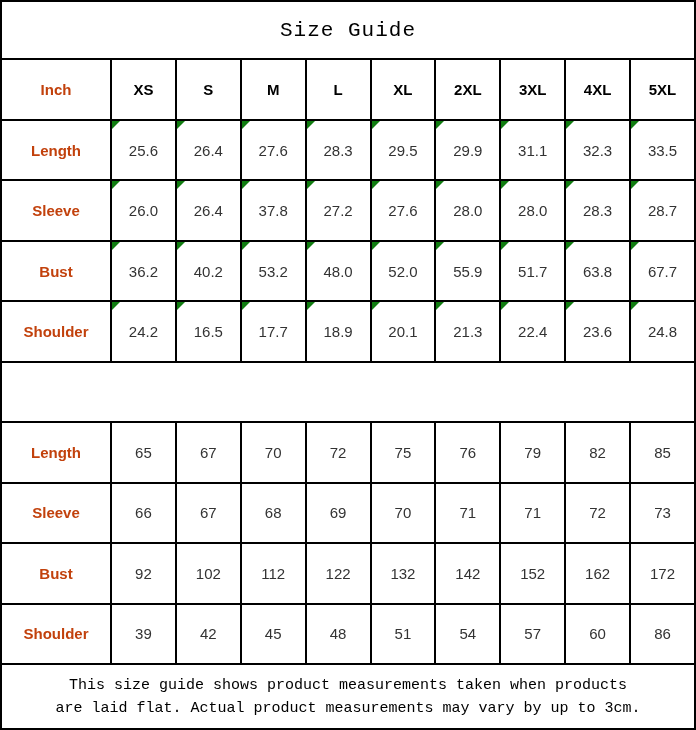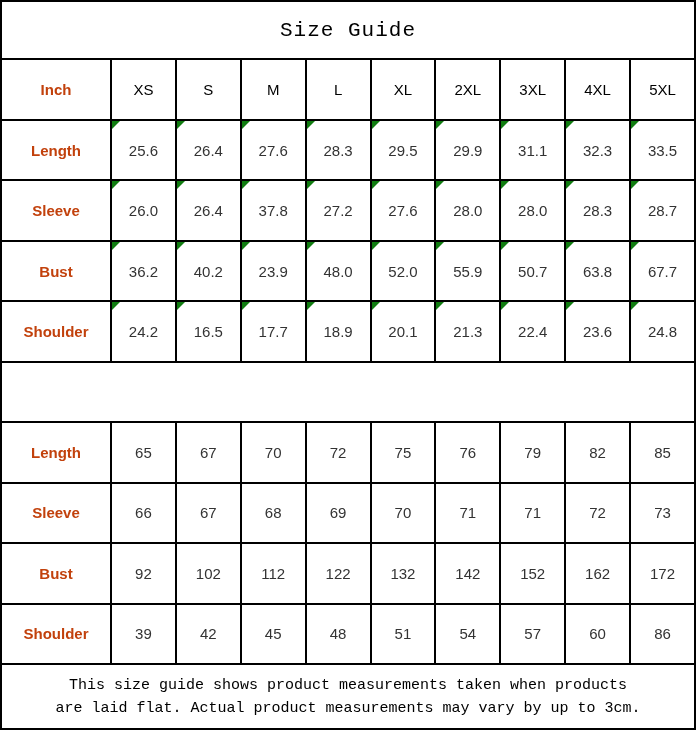--- a/index.html
+++ b/index.html
@@ -36,21 +36,21 @@
     font-size: 21px;
     font-weight: normal;
     letter-spacing: 1px;
   }
   td.unit-cell, td.row-label-cell {
     font-weight: bold;
     font-size: 15px;
     color: #c2410c;
   }
   td.size-header-cell {
-    font-weight: normal;
+    font-weight: bold;
     font-size: 15px;
     color: #000000;
   }
   td.value-cell {
     position: relative;
     font-size: 15px;
     font-weight: normal;
     color: #333333;
   }
   .flag {
@@ -129,25 +129,25 @@
     <td class="value-cell"><span class="flag"></span><span>28.0</span></td>
     <td class="value-cell"><span class="flag"></span><span>28.0</span></td>
     <td class="value-cell"><span class="flag"></span><span>28.3</span></td>
     <td class="value-cell"><span class="flag"></span><span>28.7</span></td>
   </tr>
 
   <tr class="data-row">
     <td class="row-label-cell">Bust</td>
     <td class="value-cell"><span class="flag"></span><span>36.2</span></td>
     <td class="value-cell"><span class="flag"></span><span>40.2</span></td>
-    <td class="value-cell"><span class="flag"></span><span>23.9</span></td>
+    <td class="value-cell"><span class="flag"></span><span>53.2</span></td>
     <td class="value-cell"><span class="flag"></span><span>48.0</span></td>
     <td class="value-cell"><span class="flag"></span><span>52.0</span></td>
     <td class="value-cell"><span class="flag"></span><span>55.9</span></td>
-    <td class="value-cell"><span class="flag"></span><span>50.7</span></td>
+    <td class="value-cell"><span class="flag"></span><span>51.7</span></td>
     <td class="value-cell"><span class="flag"></span><span>63.8</span></td>
     <td class="value-cell"><span class="flag"></span><span>67.7</span></td>
   </tr>
 
   <tr class="data-row">
     <td class="row-label-cell">Shoulder</td>
     <td class="value-cell"><span class="flag"></span><span>24.2</span></td>
     <td class="value-cell"><span class="flag"></span><span>16.5</span></td>
     <td class="value-cell"><span class="flag"></span><span>17.7</span></td>
     <td class="value-cell"><span class="flag"></span><span>18.9</span></td>

